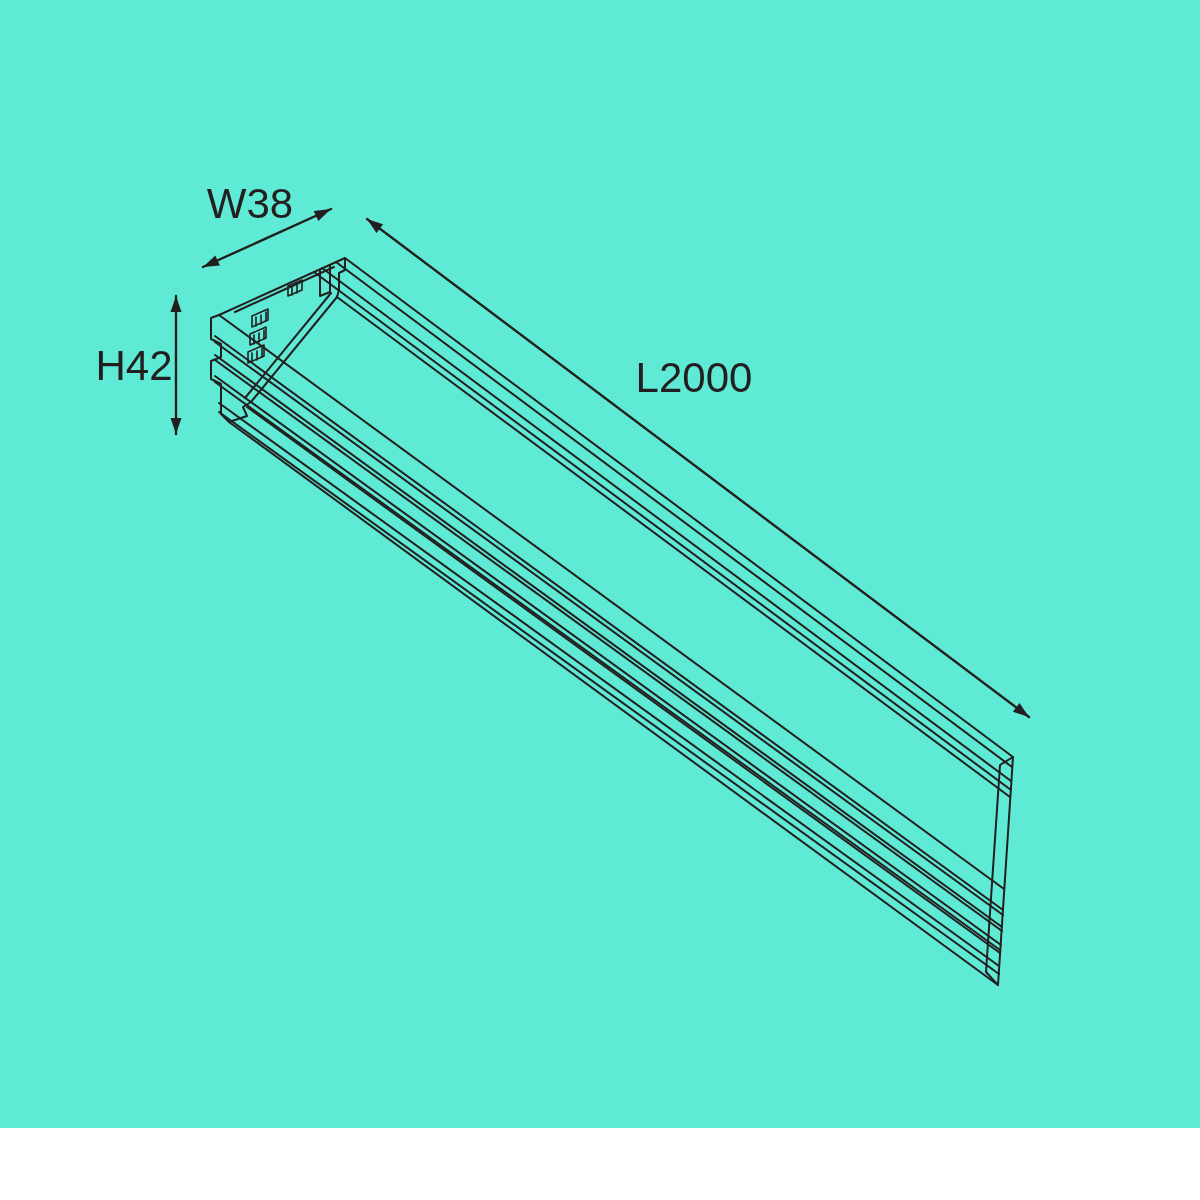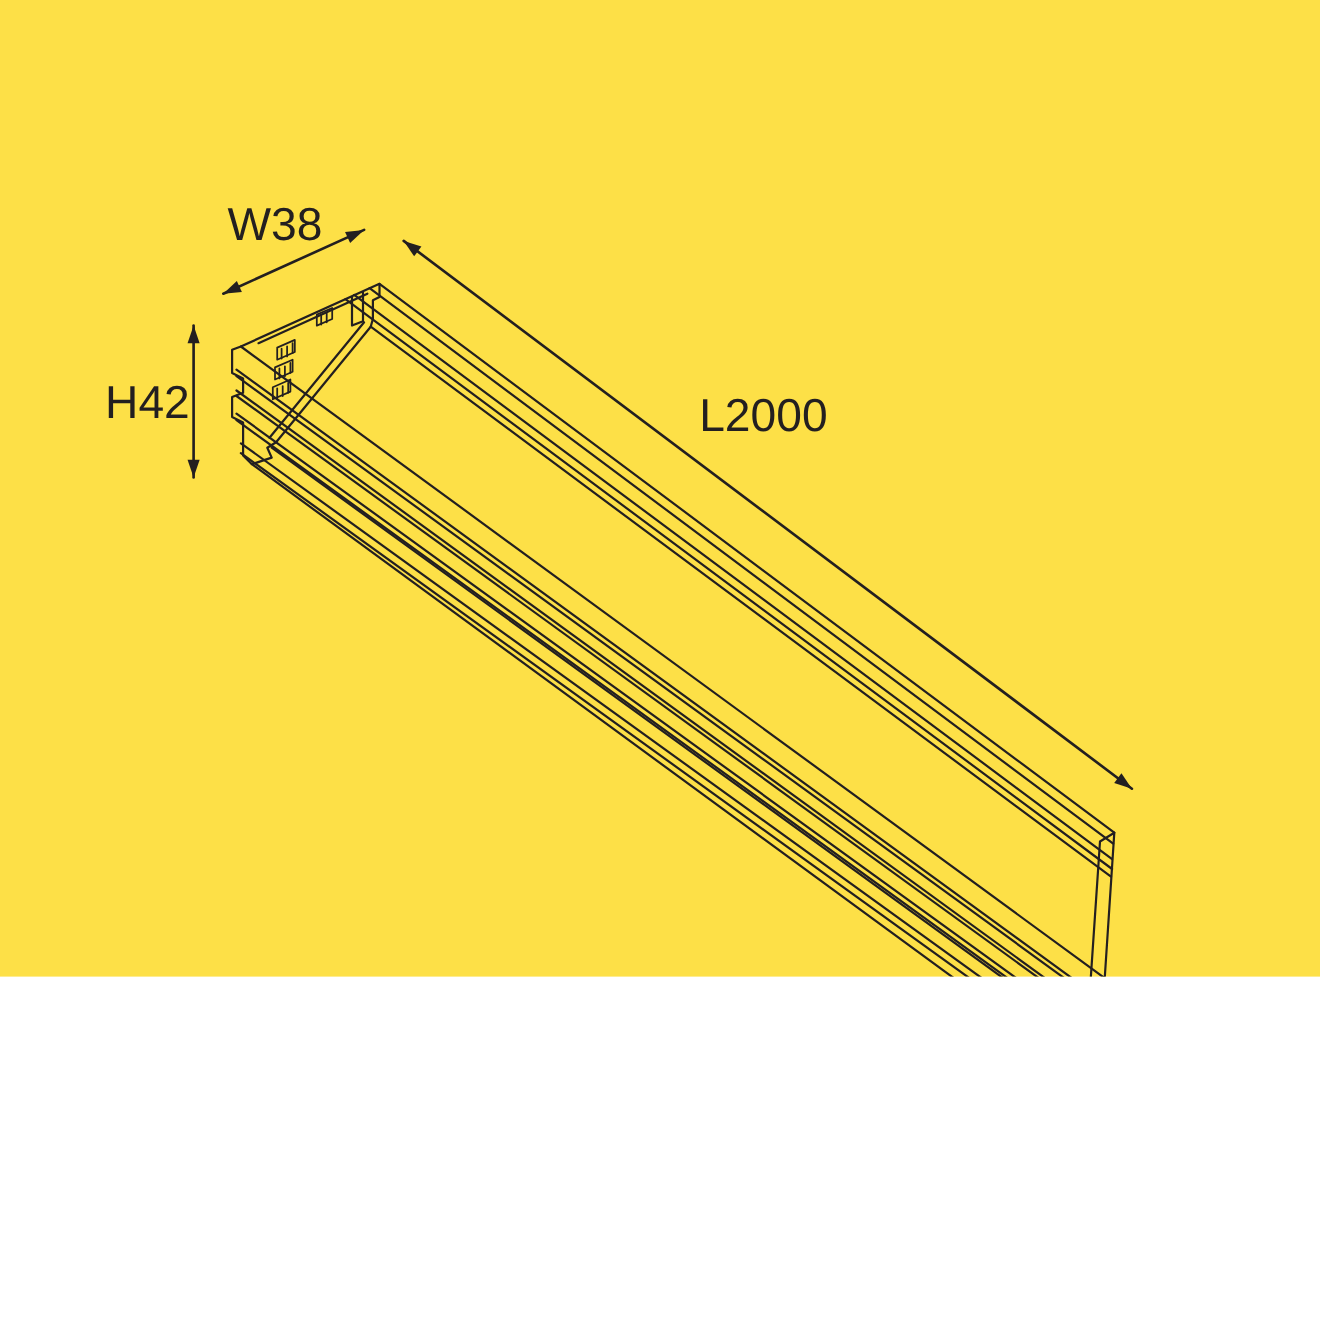--- a/index.html
+++ b/index.html
@@ -3,22 +3,22 @@
 <meta charset="utf-8">
 <style>
   html, body {
     margin: 0;
     padding: 0;
     background: #ffffff;
   }
   .canvas {
     position: relative;
     width: 1200px;
-    height: 888px;
-    background: #fde047;
+    height: 1128px;
+    background: #5eead4;
     overflow: hidden;
   }
   svg { display: block; }
   text.dim-label {
     font-family: "Liberation Sans", "DejaVu Sans", sans-serif;
     font-size: 42px;
     font-weight: 400;
   }
 </style>
 </head>

